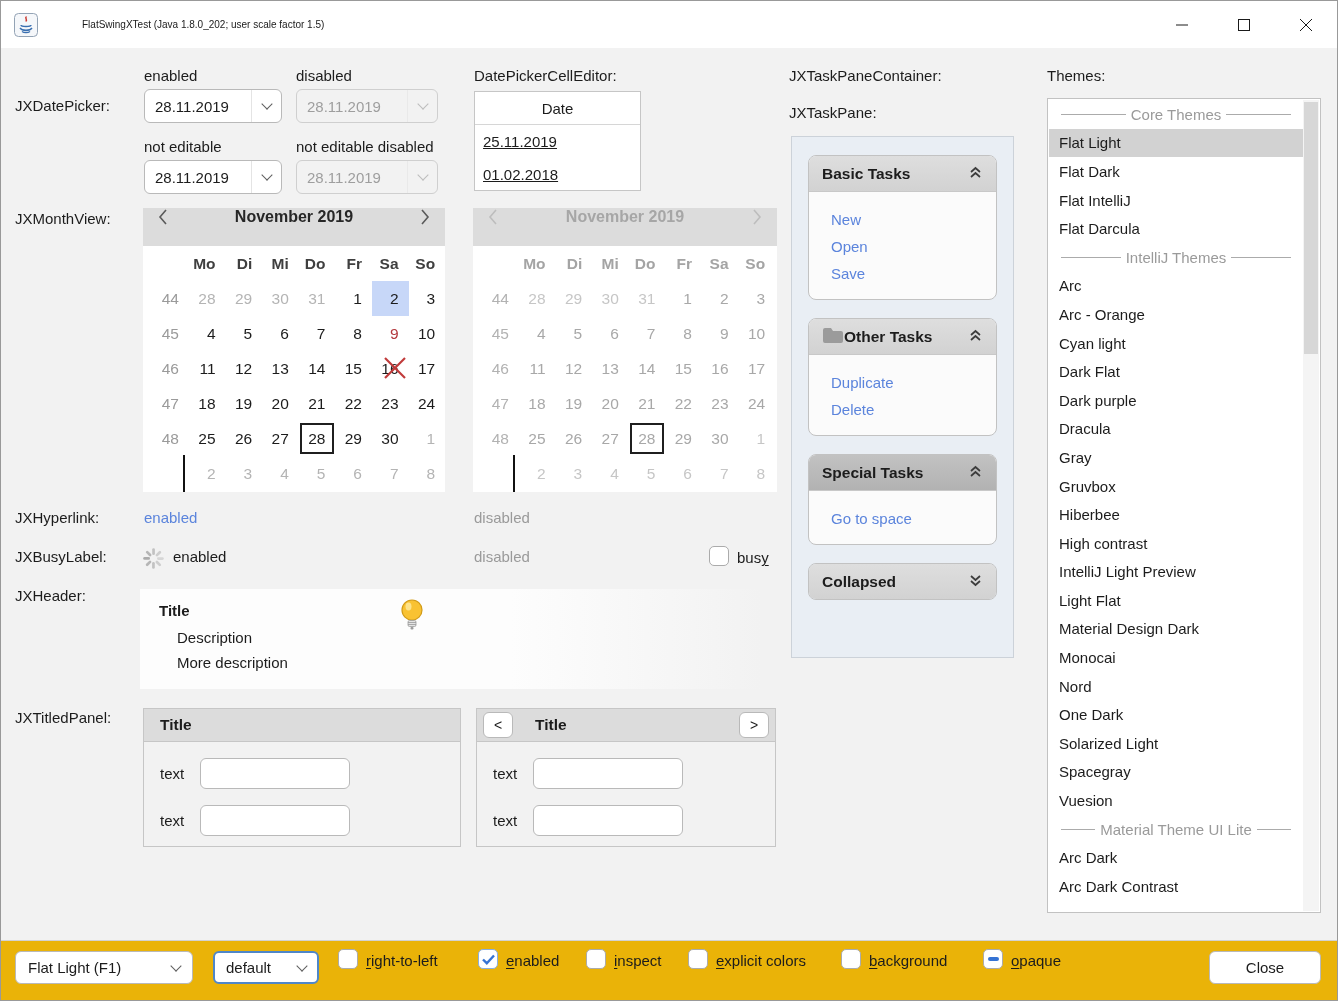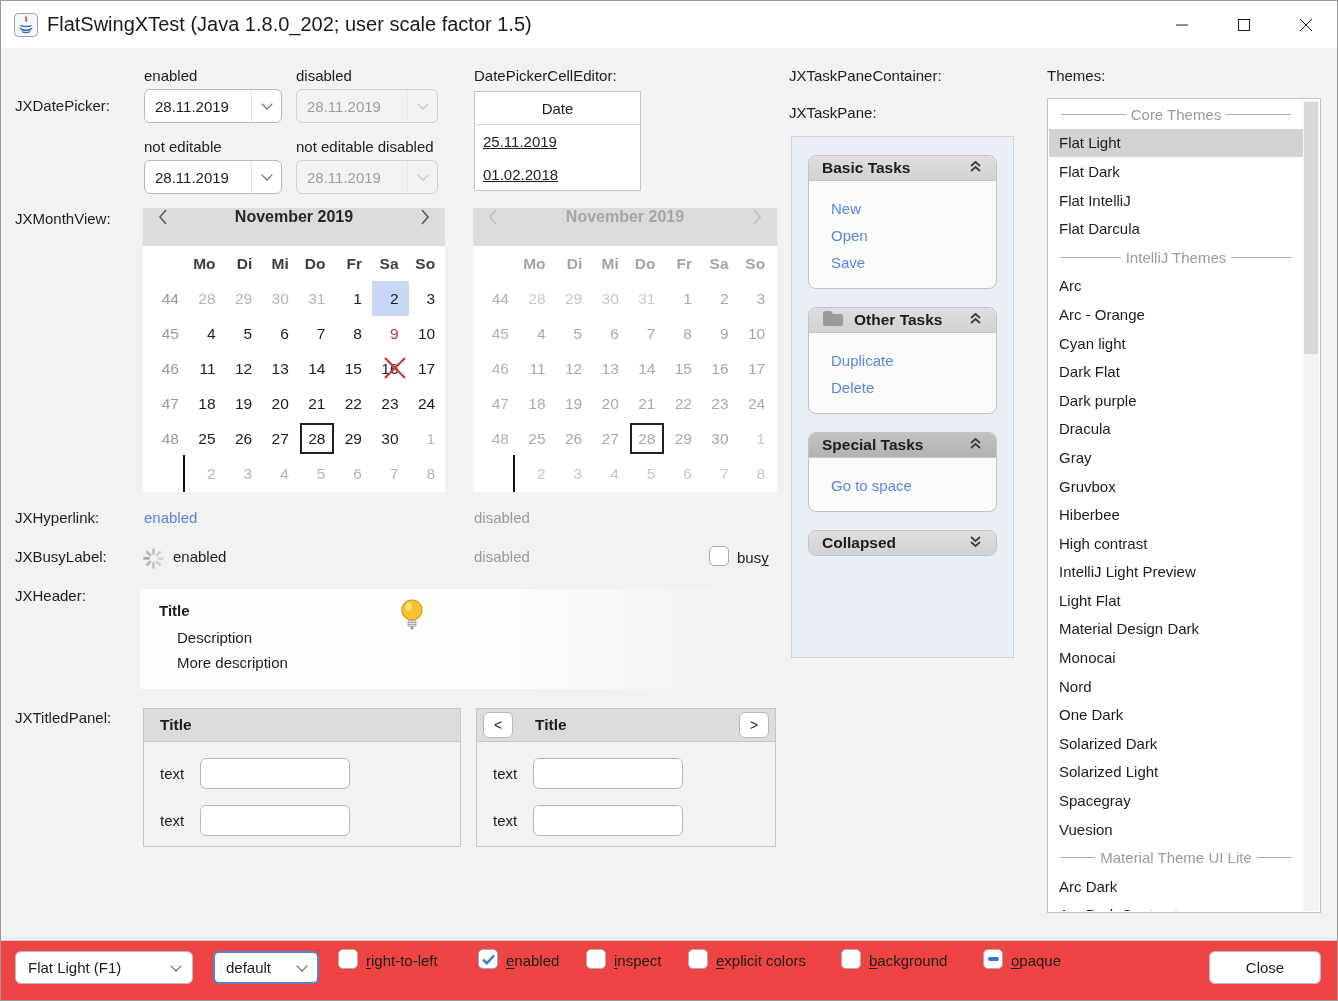--- a/index.html
+++ b/index.html
@@ -2,21 +2,21 @@
 <html><head>
 <meta charset="utf-8">
 <style>
   html,body{margin:0;padding:0;background:#d8d8d8;font-family:"Liberation Sans",sans-serif;}
   *{box-sizing:border-box;}
   #window{position:relative;width:1338px;height:1001px;background:#f2f2f2;border:1px solid #999;overflow:hidden;
           font-size:15px;color:#1c1c1c;}
   
   #titlebar{position:absolute;left:0;top:0;width:100%;height:47px;background:#fff;display:flex;align-items:center;}
   #app-icon{margin:0 9px 0 13px;width:24px;height:24px;flex:none;}
-  #title-text{font-size:20px;color:#1a1a1a;}
+  #title-text{font-size:10px;color:#1a1a1a;margin-left:35px;}
   #win-btns{position:absolute;right:0;top:0;height:47px;display:flex;}
   .winbtn{width:62px;height:47px;display:flex;align-items:center;justify-content:center;}
   
   .abs{position:absolute;}
   .lbl{color:#1c1c1c;white-space:nowrap;}
   .dim{color:#9a9a9a;}
   .link{color:#5b84dc;cursor:pointer;white-space:nowrap;}
   u{text-underline-offset:2px;text-decoration-thickness:1px;}
   
   .dp{height:34px;background:#fff;border:1px solid #b9b9b9;border-radius:6px;display:flex;align-items:center;overflow:hidden;}
@@ -50,21 +50,21 @@
   .cal-cursor{position:absolute;left:40px;top:209px;width:2px;height:37px;background:#111;}
   .cal.disabled .cal-header{background:#dcdcdc;}
   .cal.disabled .cal-title{color:#a6a6a6;}
   .cal.disabled .cal-cell{color:#a8a8a8;}
   .cal.disabled .cal-dh{color:#a4a4a4;}
   .cal.disabled .cal-wk{color:#b2b2b2;}
   .cal.disabled .cal-mut{color:#c6c6c6;}
   
   #taskpane-container{background:#e9eef4;border:1px solid #ccd2d9;padding:18px 16px;display:flex;flex-direction:column;gap:18px;}
   .tpane{width:189px;margin:0 auto;border:1px solid #c2c2c2;border-radius:8px;background:#fbfbfb;overflow:hidden;flex:none;}
-  .tpane-header{height:24px;background:linear-gradient(#dedede,#d2d2d2);display:flex;align-items:center;padding:0 13px;gap:10px;}
+  .tpane-header{height:35px;background:linear-gradient(#dedede,#d2d2d2);display:flex;align-items:center;padding:0 13px;}
   .tpane-header .t{font-weight:bold;font-size:15.5px;color:#1c1c1c;}
   .tpane-header .sp{flex:1;}
   .tpane.special .tpane-header{background:linear-gradient(#c2c2c2,#b2b2b2);}
   .tpane-body{border-top:1px solid #c8c8c8;padding:14px 0 12px;}
   .tpane-item{height:27px;line-height:27px;padding-left:22px;}
   
   #themes-list{background:#fff;border:1px solid #c2c2c2;}
   #themes-view{position:absolute;inset:1px 17px 1px 1px;overflow:hidden;}
   .th-item{height:28.6px;display:flex;align-items:center;padding-left:10px;white-space:nowrap;}
   .th-item.selected{background:#d2d2d2;}
@@ -83,21 +83,21 @@
   .tpanel-body{padding:16px 0 0 16px;}
   .tp-row{display:flex;align-items:center;margin-bottom:16px;}
   .tp-row .l{width:40px;}
   .tp-row input{width:150px;height:31px;border:1px solid #b9b9b9;border-radius:6px;background:#fff;outline:none;font:inherit;padding:0 8px;}
   
   .cb-item{display:flex;align-items:flex-end;gap:8px;white-space:nowrap;}
   .cb-box{width:20px;height:20px;border:1.5px solid #ababab;border-radius:5px;background:#fff;display:flex;align-items:center;justify-content:center;flex:none;}
   .cb-box.checked{border-color:#8aaede;}
   .cb-dash{width:11px;height:4px;border-radius:2px;background:#3573d4;}
   
-  #bottombar{position:absolute;left:0;bottom:0;width:100%;height:60px;border-top:1px solid #d2d2d2;background:#ef4444;}
+  #bottombar{position:absolute;left:0;bottom:0;width:100%;height:60px;border-top:1px solid #d2d2d2;background:#eab308;}
   #close-btn{position:absolute;left:1208px;top:10px;width:112px;height:33px;background:#fff;border:1px solid #b9b9b9;border-radius:6px;
              display:flex;align-items:center;justify-content:center;}
   
   #busy-spinner svg{display:block;}
 </style>
 </head>
 <body>
 
 <div id="window">
 
@@ -479,21 +479,20 @@
         <div class="th-item">Gray</div>
         <div class="th-item">Gruvbox</div>
         <div class="th-item">Hiberbee</div>
         <div class="th-item">High contrast</div>
         <div class="th-item">IntelliJ Light Preview</div>
         <div class="th-item">Light Flat</div>
         <div class="th-item">Material Design Dark</div>
         <div class="th-item">Monocai</div>
         <div class="th-item">Nord</div>
         <div class="th-item">One Dark</div>
-        <div class="th-item">Solarized Dark</div>
         <div class="th-item">Solarized Light</div>
         <div class="th-item">Spacegray</div>
         <div class="th-item">Vuesion</div>
         <div class="th-sep">
           <span class="ln"></span>
           <span>Material Theme UI Lite</span>
           <span class="ln"></span>
         </div>
         <div class="th-item">Arc Dark</div>
         <div class="th-item">Arc Dark Contrast</div>

